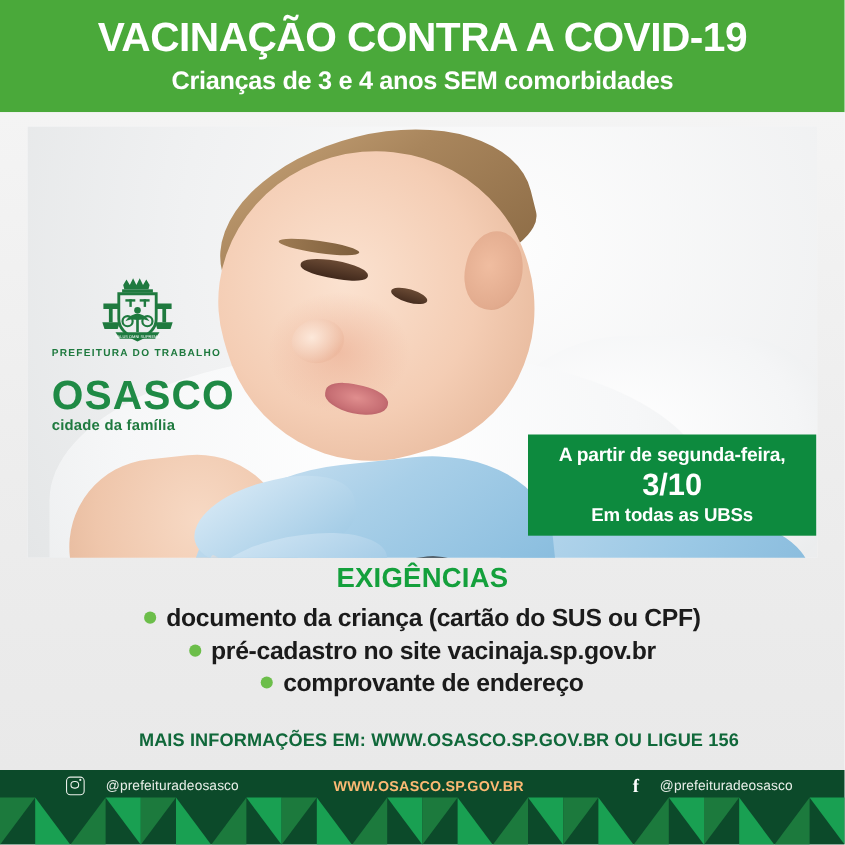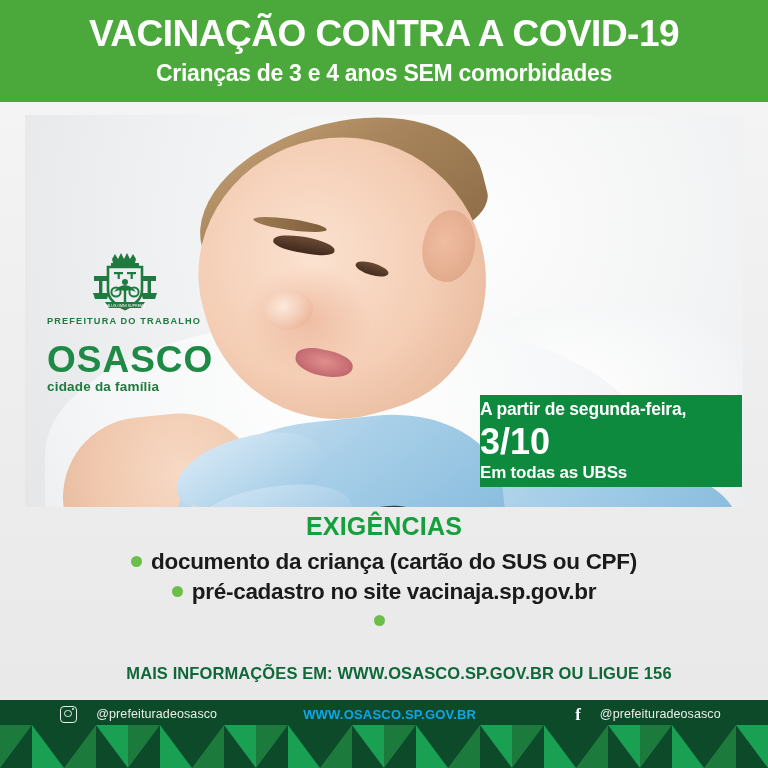--- a/index.html
+++ b/index.html
@@ -275,33 +275,33 @@
   .datebox {
     position: absolute;
     left: 480px;
     top: 395px;
     width: 262px;
     height: 92px;
     background: #0d8a3e;
     z-index: 5;
     display: flex;
     flex-direction: column;
-    align-items: flex-start;
+    align-items: center;
     justify-content: center;
   }
   .datebox-line1 {
     color: #ffffff;
     font-size: 17.5px;
     font-weight: bold;
     letter-spacing: -0.2px;
     white-space: nowrap;
   }
   .datebox-line2 {
     color: #ffffff;
-    font-size: 36px;
+    font-size: 28px;
     font-weight: bold;
     line-height: 1.15;
     margin: 1px 0;
   }
   .datebox-line3 {
     color: #ffffff;
     font-size: 17px;
     font-weight: bold;
     letter-spacing: -0.2px;
     white-space: nowrap;
@@ -424,21 +424,21 @@
     gap: 19px;
     margin-left: 13px;
   }
   .f-handle {
     color: #e9efe9;
     font-size: 12.5px;
     letter-spacing: 0.1px;
     white-space: nowrap;
   }
   .f-site {
-    color: #0ea5e9;
+    color: #fdba74;
     font-size: 13px;
     font-weight: bold;
     letter-spacing: 0.2px;
     white-space: nowrap;
   }
   .sp1 { width: 86px; }
   .sp2 { width: 86px; }
   .ig-icon {
     width: 15px; height: 15px;
     border: 1.6px solid #e9efe9;
@@ -555,21 +555,21 @@
 
   <div class="req">
     <div class="req-title">EXIGÊNCIAS</div>
     <div class="req-item">
       <span class="bullet"></span><span>documento da criança (cartão do SUS ou CPF)</span>
     </div>
     <div class="req-item">
       <span class="bullet"></span><span>pré-cadastro no site vacinaja.sp.gov.br</span>
     </div>
     <div class="req-item">
-      <span class="bullet"></span>
+      <span class="bullet"></span><span>comprovante de endereço</span>
     </div>
   </div>
 
   <div class="moreinfo">MAIS INFORMAÇÕES EM: WWW.OSASCO.SP.GOV.BR OU LIGUE 156</div>
 
   <div class="footer">
     <div class="footer-row">
       <div class="f-group">
         <span class="ig-icon"></span>
         <span class="f-handle">@prefeituradeosasco</span>

